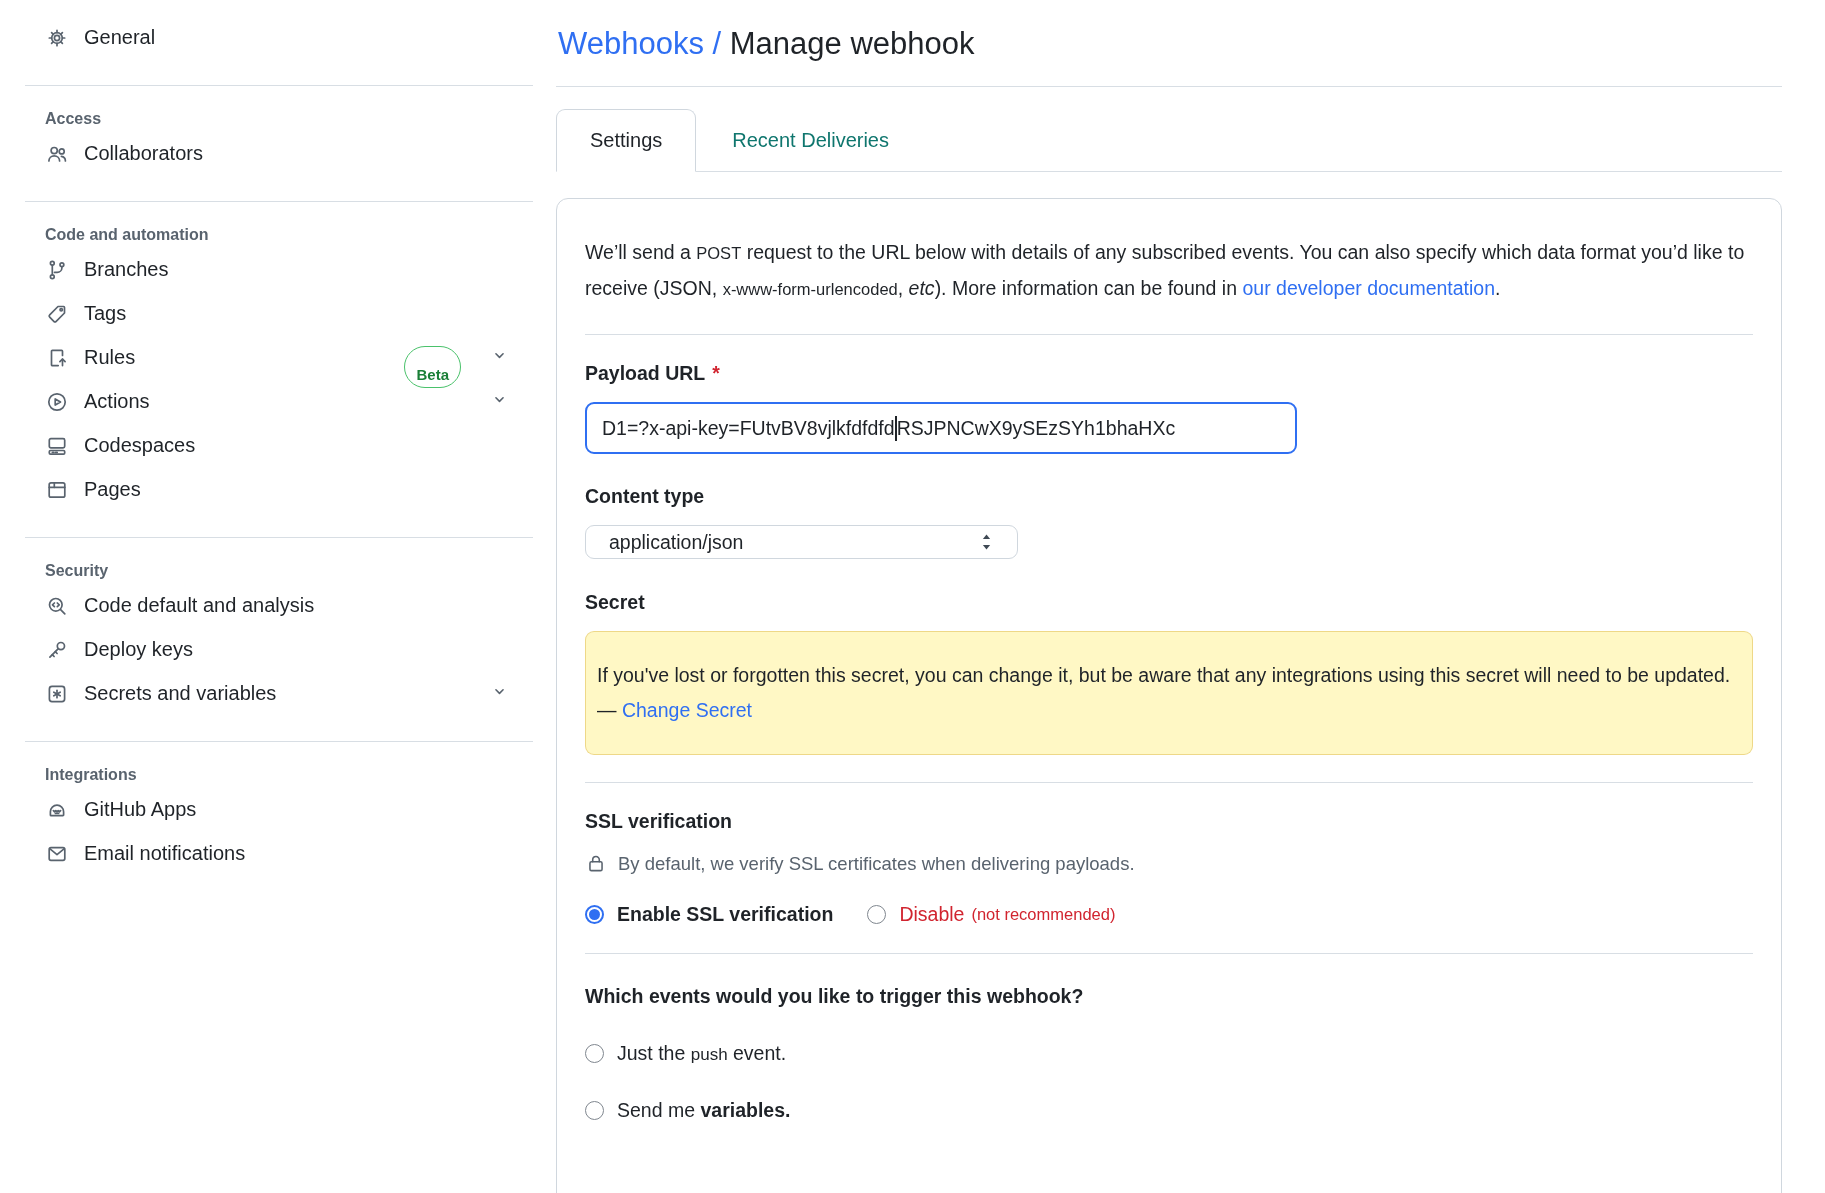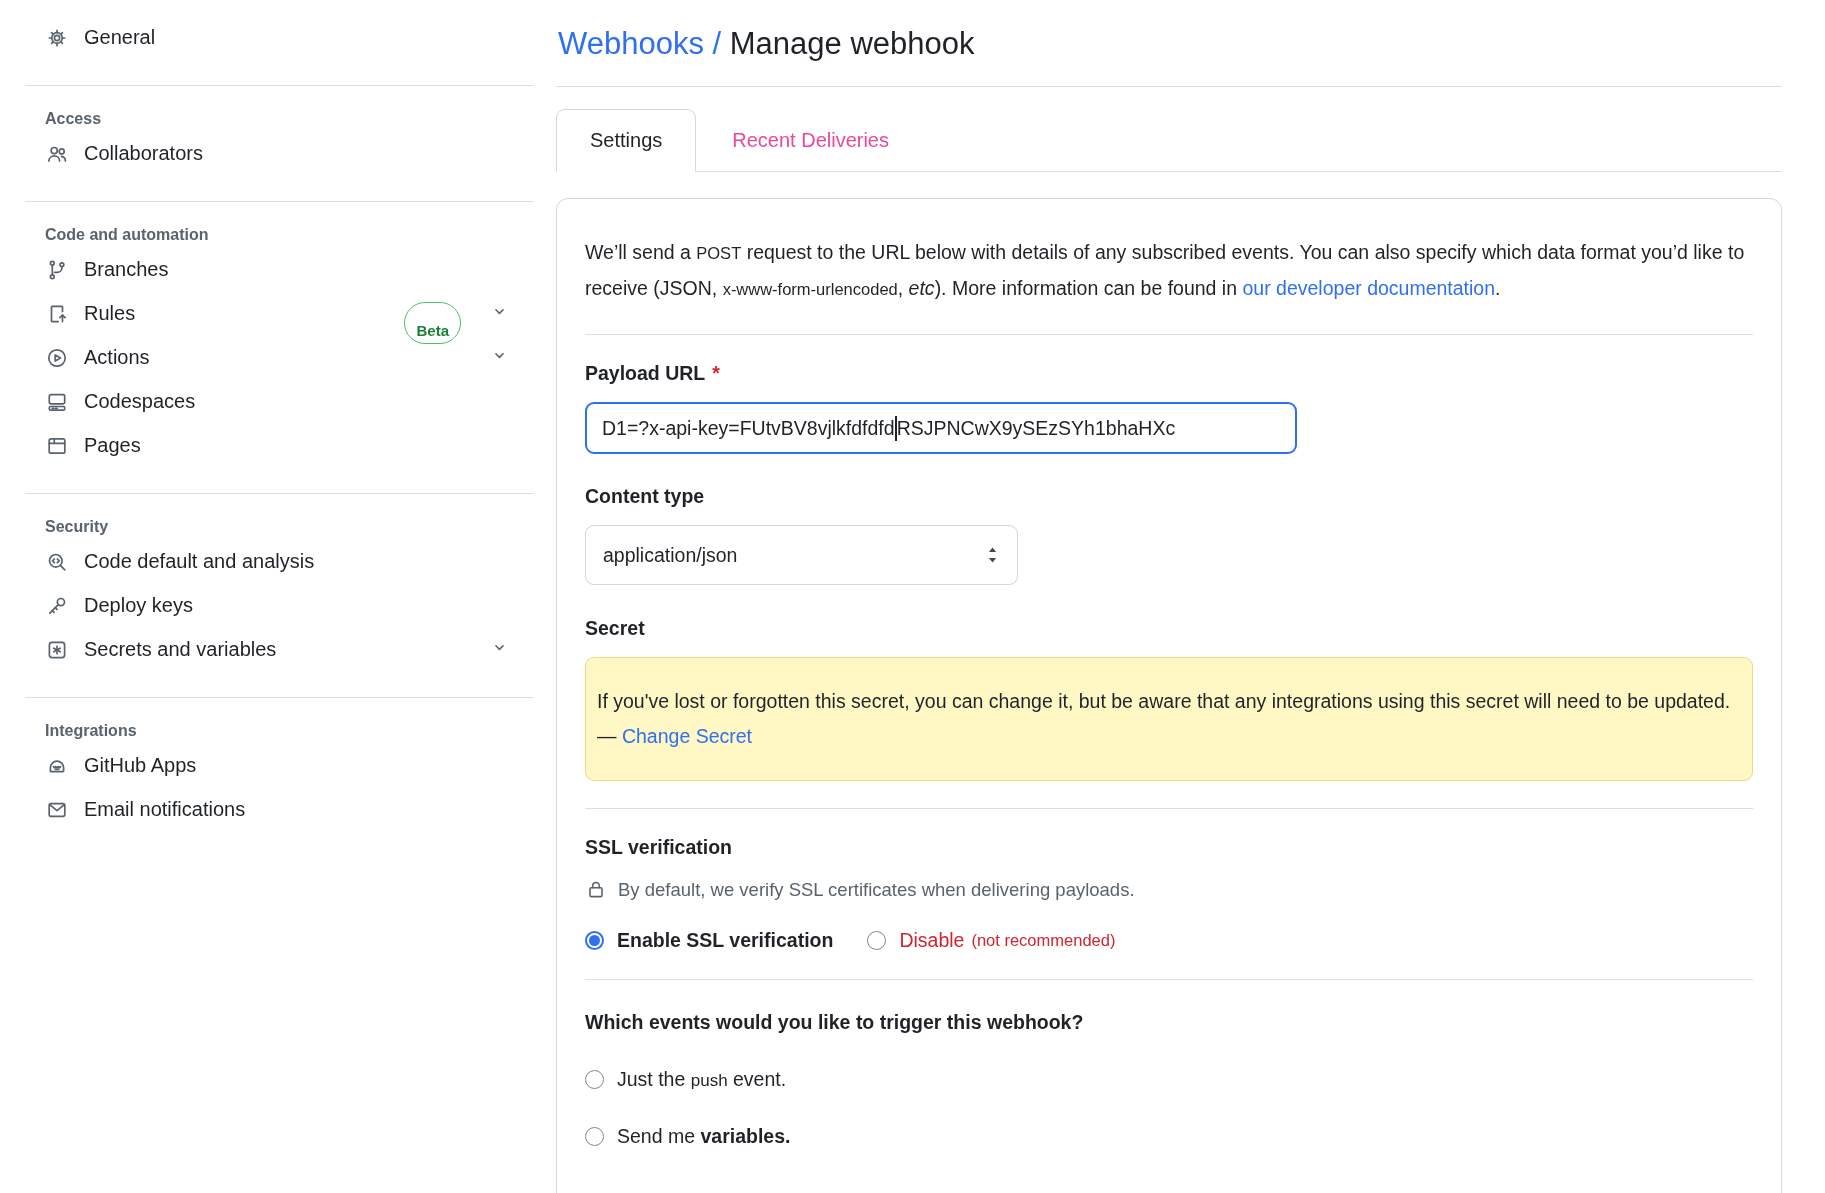--- a/index.html
+++ b/index.html
@@ -39,43 +39,43 @@
   .main{width:1226px;box-sizing:border-box;padding-top:26px;}
   .page-title{font-size:31px;font-weight:400;margin:0 0 24px 2px;}
   .page-title .crumb{color:#2f6ff2;cursor:pointer;}
   .title-rule{border:0;border-top:1px solid #d8dee4;margin:0;}
   .tabnav{display:flex;border-bottom:1px solid #d8dee4;margin-top:22px;height:62px;align-items:stretch;}
   .tab-active{
     display:flex;align-items:center;padding:0 33px;background:#fff;
     border:1px solid #d0d7de;border-bottom:1px solid #fff;margin-bottom:-1px;
     border-radius:9px 9px 0 0;font-size:20px;color:#1f2328;cursor:pointer;
   }
-  .tab-inactive{display:flex;align-items:center;padding:0 36px;color:#ec4899;font-size:20px;cursor:pointer;}
+  .tab-inactive{display:flex;align-items:center;padding:0 36px;color:#0f766e;font-size:20px;cursor:pointer;}
 
   .panel{
     margin-top:26px;border:1px solid #d0d7de;border-radius:12px;
     padding:30px 28px 120px;min-height:1100px;box-sizing:border-box;background:#fff;
   }
   .intro{font-size:19.5px;line-height:35px;margin:6px 0 0;max-width:1180px;}
   .mono{font-family:Liberation Sans, sans-serif;font-size:16.5px;}
   a.link,.link{color:#2f6ff2;text-decoration:none;cursor:pointer;}
   .panel-rule{border:0;border-top:1px solid #d8dee4;margin:27px 0;}
 
   .field-label{font-size:19.5px;font-weight:700;}
   .req{color:#d1242f;margin-left:7px;font-weight:700;}
   .url-input{
     margin-top:17px;width:712px;height:52px;border:2px solid #2f6ff2;border-radius:9px;
     display:flex;align-items:center;padding:0 15px;font-size:19.5px;box-sizing:border-box;
     white-space:nowrap;overflow:hidden;cursor:text;background:#fff;
   }
   .caret{display:inline-block;width:2px;height:25px;background:#1f2328;flex:none;}
 
   .select-box{
-    margin-top:17px;width:433px;height:60px;border:1px solid #d0d7de;border-radius:9px;
-    display:flex;align-items:center;justify-content:space-between;padding:0 17px;
+    margin-top:17px;width:433px;height:34px;border:1px solid #d0d7de;border-radius:9px;
+    display:flex;align-items:center;justify-content:space-between;padding:0 23px;
     font-size:19.5px;box-sizing:border-box;cursor:pointer;background:#fff;
   }
   .select-arrows{display:flex;flex-direction:column;gap:2px;align-items:center;}
 
   .flash-warn{
     margin-top:17px;background:#fff8c5;border:1px solid rgba(212,167,44,.4);
     border-radius:9px;padding:26px 11px;font-size:19.5px;line-height:35px;box-sizing:border-box;
   }
 
   .subhead{font-size:19.5px;font-weight:700;margin-top:2px;}
@@ -143,20 +143,29 @@
               <circle cx="16.9" cy="6.8" r="1.9"></circle>
             <path d="M7.3 7.3v9.4"></path>
               <path d="M16.9 8.8v.9a4.7 4.7 0 0 1-4.7 4.7H9.5"></path>
           </svg>
         </span>
         <span class="nav-label">Branches</span>
       </li>
       <li class="nav-item">
         <span class="icon">
           <svg width="24" height="24" viewBox="0 0 24 24" fill="none" stroke="currentColor" stroke-width="1.7" stroke-linecap="round" stroke-linejoin="round">
+            <path d="M13 4.5h5.6c.5 0 .9.4.9.9V11l-8.3 8.3a1.7 1.7 0 0 1-2.4 0l-4.1-4.1a1.7 1.7 0 0 1 0-2.4L13 4.5z"></path>
+            <circle cx="16.2" cy="7.8" r="1.2"></circle>
+          </svg>
+        </span>
+        <span class="nav-label">Tags</span>
+      </li>
+      <li class="nav-item">
+        <span class="icon">
+          <svg width="24" height="24" viewBox="0 0 24 24" fill="none" stroke="currentColor" stroke-width="1.7" stroke-linecap="round" stroke-linejoin="round">
             <path d="M13.2 19.6H7.4a.9.9 0 0 1-.9-.9V5.3a.9.9 0 0 1 .9-.9h9.2a.9.9 0 0 1 .9.9v4.2"></path>
             <path d="M17.5 19.6v-6.4"></path>
               <path d="M14.9 15.7l2.6-2.6 2.6 2.6"></path>
           </svg>
         </span>
         <span class="nav-label">Rules</span>
         <span class="beta-badge">Beta</span>
         <span class="chev">
           <svg width="19" height="19" viewBox="0 0 24 24" fill="none" stroke="currentColor" stroke-width="2" stroke-linecap="round" stroke-linejoin="round">
               <path d="M7.5 9.8l4.5 4.5 4.5-4.5"></path>

